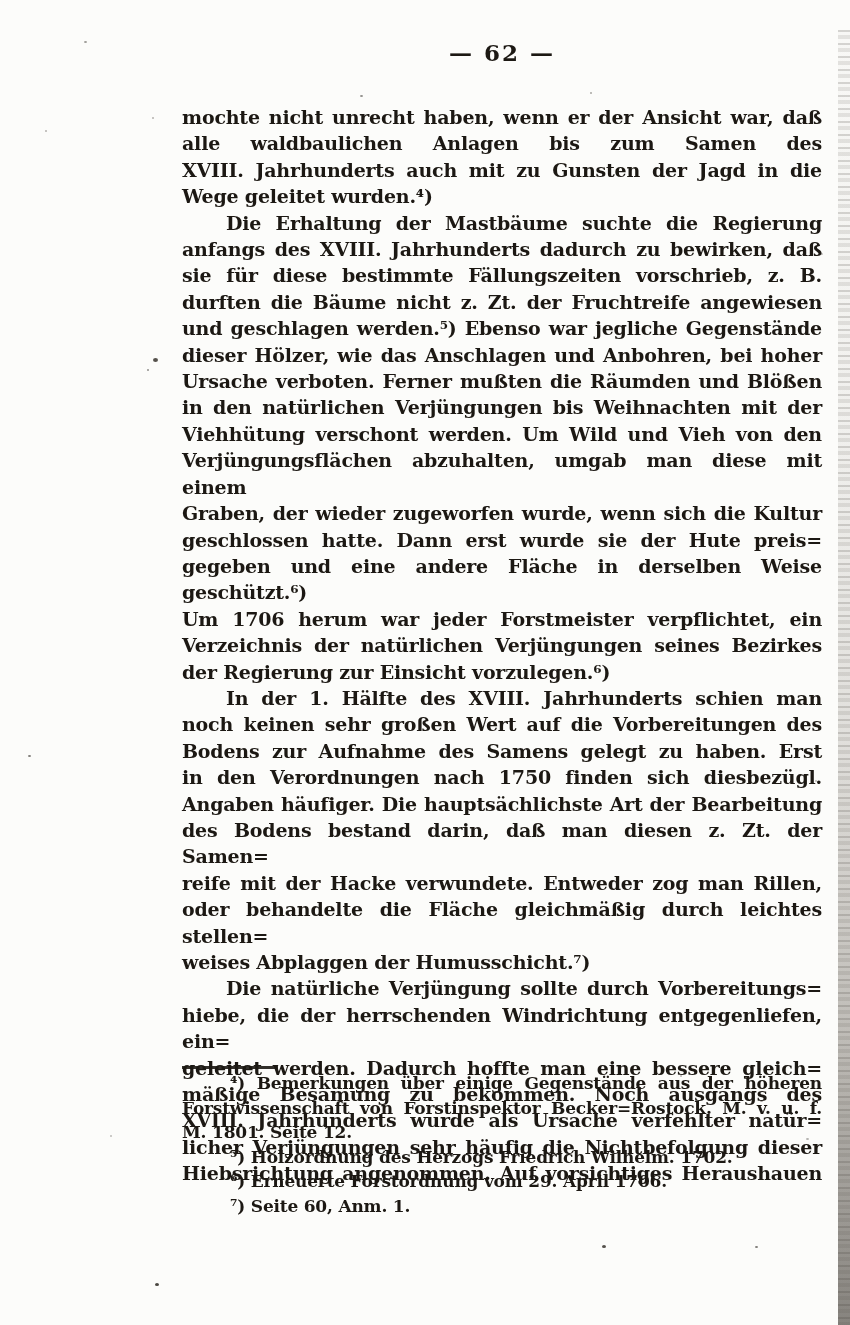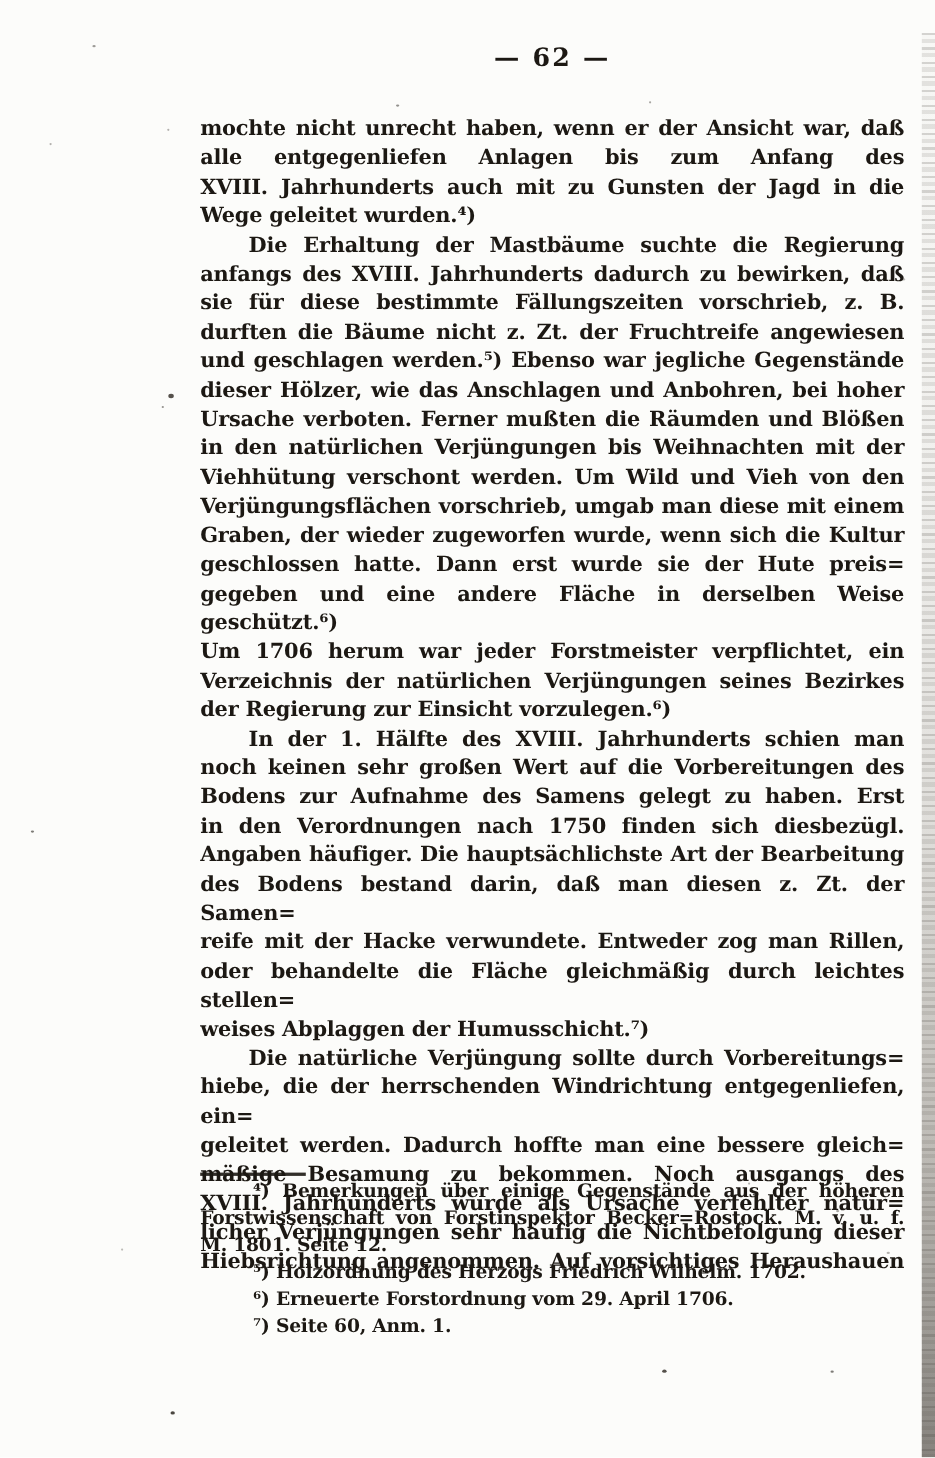--- a/index.html
+++ b/index.html
@@ -91,33 +91,33 @@
   }
 </style>
 </head>
 <body>
 
 <div class="page">
   <div class="page-number">— 62 —</div>
 
   <div class="body-text" id="body-text">
       <div class="tline">mochte nicht unrecht haben, wenn er der Ansicht war, daß</div>
-      <div class="tline">alle entgegenliefen Anlagen bis zum Anfang des</div>
+      <div class="tline">alle waldbaulichen Anlagen bis zum Samen des</div>
       <div class="tline">XVIII. Jahrhunderts auch mit zu Gunsten der Jagd in die</div>
       <div class="tline flush">Wege geleitet wurden.⁴)</div>
       <div class="tline indent">Die Erhaltung der Mastbäume suchte die Regierung</div>
       <div class="tline">anfangs des XVIII. Jahrhunderts dadurch zu bewirken, daß</div>
       <div class="tline">sie für diese bestimmte Fällungszeiten vorschrieb, z. B.</div>
       <div class="tline">durften die Bäume nicht z. Zt. der Fruchtreife angewiesen</div>
       <div class="tline">und geschlagen werden.⁵) Ebenso war jegliche Gegenstände</div>
       <div class="tline">dieser Hölzer, wie das Anschlagen und Anbohren, bei hoher</div>
       <div class="tline">Ursache verboten. Ferner mußten die Räumden und Blößen</div>
       <div class="tline">in den natürlichen Verjüngungen bis Weihnachten mit der</div>
       <div class="tline">Viehhütung verschont werden. Um Wild und Vieh von den</div>
-      <div class="tline">Verjüngungsflächen vorschrieb, umgab man diese mit einem</div>
+      <div class="tline">Verjüngungsflächen abzuhalten, umgab man diese mit einem</div>
       <div class="tline">Graben, der wieder zugeworfen wurde, wenn sich die Kultur</div>
       <div class="tline">geschlossen hatte. Dann erst wurde sie der Hute preis=</div>
       <div class="tline">gegeben und eine andere Fläche in derselben Weise geschützt.⁶)</div>
       <div class="tline">Um 1706 herum war jeder Forstmeister verpflichtet, ein</div>
       <div class="tline">Verzeichnis der natürlichen Verjüngungen seines Bezirkes</div>
       <div class="tline flush">der Regierung zur Einsicht vorzulegen.⁶)</div>
       <div class="tline indent">In der 1. Hälfte des XVIII. Jahrhunderts schien man</div>
       <div class="tline">noch keinen sehr großen Wert auf die Vorbereitungen des</div>
       <div class="tline">Bodens zur Aufnahme des Samens gelegt zu haben. Erst</div>
       <div class="tline">in den Verordnungen nach 1750 finden sich diesbezügl.</div>

